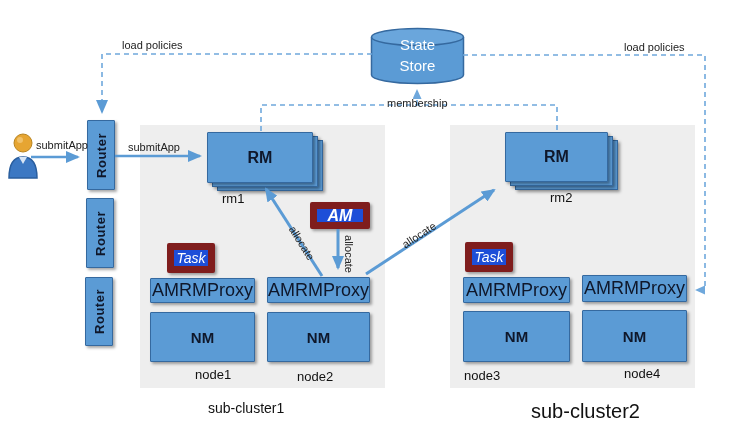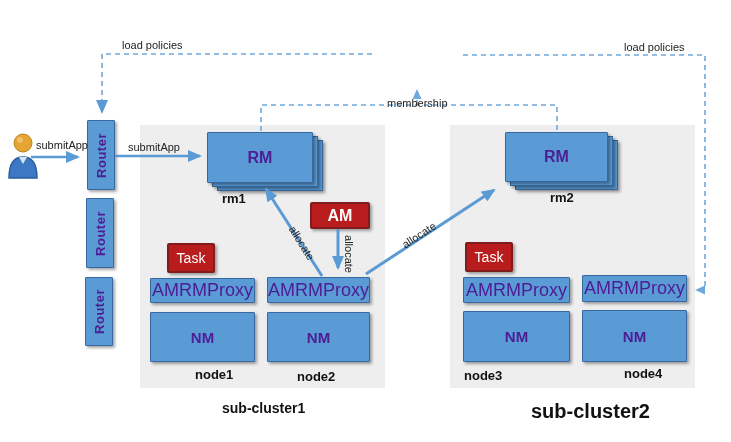--- a/index.html
+++ b/index.html
@@ -4,46 +4,46 @@
 <style>
   html,body{margin:0;padding:0;background:#ffffff;}
   .canvas{
     position:relative;width:731px;height:442px;background:#ffffff;overflow:hidden;
     font-family:"Liberation Sans",sans-serif;
   }
   .abs{position:absolute;}
   .cluster-bg{position:absolute;background:#eeeeee;z-index:1;}
   .bluebox{
     position:absolute;background:#5b9bd5;border:1.5px solid #35699f;
-    color:#4c1d95;display:flex;align-items:center;justify-content:center;
+    color:#0f172a;display:flex;align-items:center;justify-content:center;
     box-shadow:2px 2px 3px rgba(0,0,0,0.35);z-index:3;box-sizing:border-box;
     border-radius:1px;
   }
   .greenbox{
-    position:absolute;background:#b91c1c;border:2px solid #7f1d1d;
+    position:absolute;background:#1d4ed8;border:7px solid #7f1d1d;
     color:#ffffff;display:flex;align-items:center;justify-content:center;
     box-shadow:2px 2px 3px rgba(0,0,0,0.35);z-index:4;box-sizing:border-box;
-    border-radius:2px;font-size:14px;
+    border-radius:2px;font-size:14px;font-style:italic;
   }
   .stack-layer{
     position:absolute;background:#5b9bd5;border:1.5px solid #35699f;
     box-shadow:2px 2px 3px rgba(0,0,0,0.4);z-index:2;box-sizing:border-box;
   }
   .rm-front{font-size:16px;font-weight:bold;z-index:3;}
   .nm-box{font-size:15px;font-weight:600;}
   .proxy-box{font-size:18px;}
   .router-box{z-index:3;}
   .router-box span{
     transform:rotate(-90deg);white-space:nowrap;font-size:13px;font-weight:bold;
     letter-spacing:0.5px;
   }
   .label{
     position:absolute;color:#111111;z-index:6;white-space:nowrap;
   }
-  .bold-label{font-weight:bold;font-size:13px;}
+  .bold-label{font-weight:normal;font-size:13px;}
   .edge-label{font-size:11px;color:#222222;}
   .alloc-label{font-size:11px;color:#222222;z-index:6;position:absolute;white-space:nowrap;}
   .lines{position:absolute;left:0;top:0;z-index:5;pointer-events:none;}
   .statestore{z-index:4;}
   .statestore .ss-text{
     position:absolute;left:0;top:7px;width:100%;text-align:center;color:#ffffff;
     font-size:15px;line-height:21px;z-index:5;
   }
   .person{z-index:4;}
 </style>
@@ -65,20 +65,30 @@
   <div class="bluebox router-box" style="left:87px;top:120px;width:28px;height:70px;">
       <span>Router</span>
     </div>
   <div class="bluebox router-box" style="left:86px;top:198px;width:28px;height:70px;">
       <span>Router</span>
     </div>
   <div class="bluebox router-box" style="left:85px;top:277px;width:28px;height:69px;">
       <span>Router</span>
     </div>
 
+  <div class="abs statestore" style="left:370px;top:27px;width:95px;height:58px;">
+    <svg width="95" height="58" viewBox="0 0 95 58">
+      <path d="M1.5,10 L1.5,48 A46,8.5 0 0 0 93.5,48 L93.5,10" fill="#5b9bd5" stroke="#35699f" stroke-width="1.5"></path>
+      <ellipse cx="47.5" cy="10" rx="46" ry="8.5" fill="#6aa6dc" stroke="#35699f" stroke-width="1.5"></ellipse>
+    </svg>
+    <div class="ss-text">
+      <div>State</div>
+      <div>Store</div>
+    </div>
+  </div>
 
   <div class="stack-layer" style="left:217px;top:140px;width:106px;height:51px;"></div>
   <div class="stack-layer" style="left:212px;top:136px;width:106px;height:51px;"></div>
   <div class="bluebox rm-front" style="left:207px;top:132px;width:106px;height:51px;">
     <span>RM</span>
   </div>
   <div class="label bold-label" style="left:222px;top:191px;">rm1</div>
 
   <div class="stack-layer" style="left:515px;top:140px;width:103px;height:50px;"></div>
   <div class="stack-layer" style="left:510px;top:136px;width:103px;height:50px;"></div>
@@ -100,21 +110,21 @@
   <div class="label bold-label" style="left:297px;top:369px;">node2</div>
 
   <div class="bluebox proxy-box" style="left:463px;top:277px;width:107px;height:26px;">AMRMProxy</div>
   <div class="bluebox nm-box" style="left:463px;top:311px;width:107px;height:51px;">NM</div>
   <div class="label bold-label" style="left:464px;top:368px;">node3</div>
 
   <div class="bluebox proxy-box" style="left:582px;top:275px;width:105px;height:27px;">AMRMProxy</div>
   <div class="bluebox nm-box" style="left:582px;top:310px;width:105px;height:52px;">NM</div>
   <div class="label bold-label" style="left:624px;top:366px;">node4</div>
 
-  <div class="label bold-label" style="left:222px;top:400px;font-size:14px;">sub-cluster1</div>
+  <div class="label bold-label" style="left:208px;top:400px;font-size:14px;">sub-cluster1</div>
   <div class="label bold-label" style="left:531px;top:400px;font-size:20px;">sub-cluster2</div>
 
   <div class="label edge-label" style="left:122px;top:39px;">load policies</div>
   <div class="label edge-label" style="left:624px;top:41px;">load policies</div>
   <div class="label edge-label" style="left:387px;top:97px;text-align:right;">membership</div>
   <div class="label edge-label" style="left:36px;top:139px;">submitApp</div>
   <div class="label edge-label" style="left:128px;top:141px;">submitApp</div>
 
   <div class="alloc-label" style="left:283px;top:237px;transform:rotate(58deg);">allocate</div>
   <div class="alloc-label" style="left:330px;top:248px;transform:rotate(90deg);">allocate</div>

